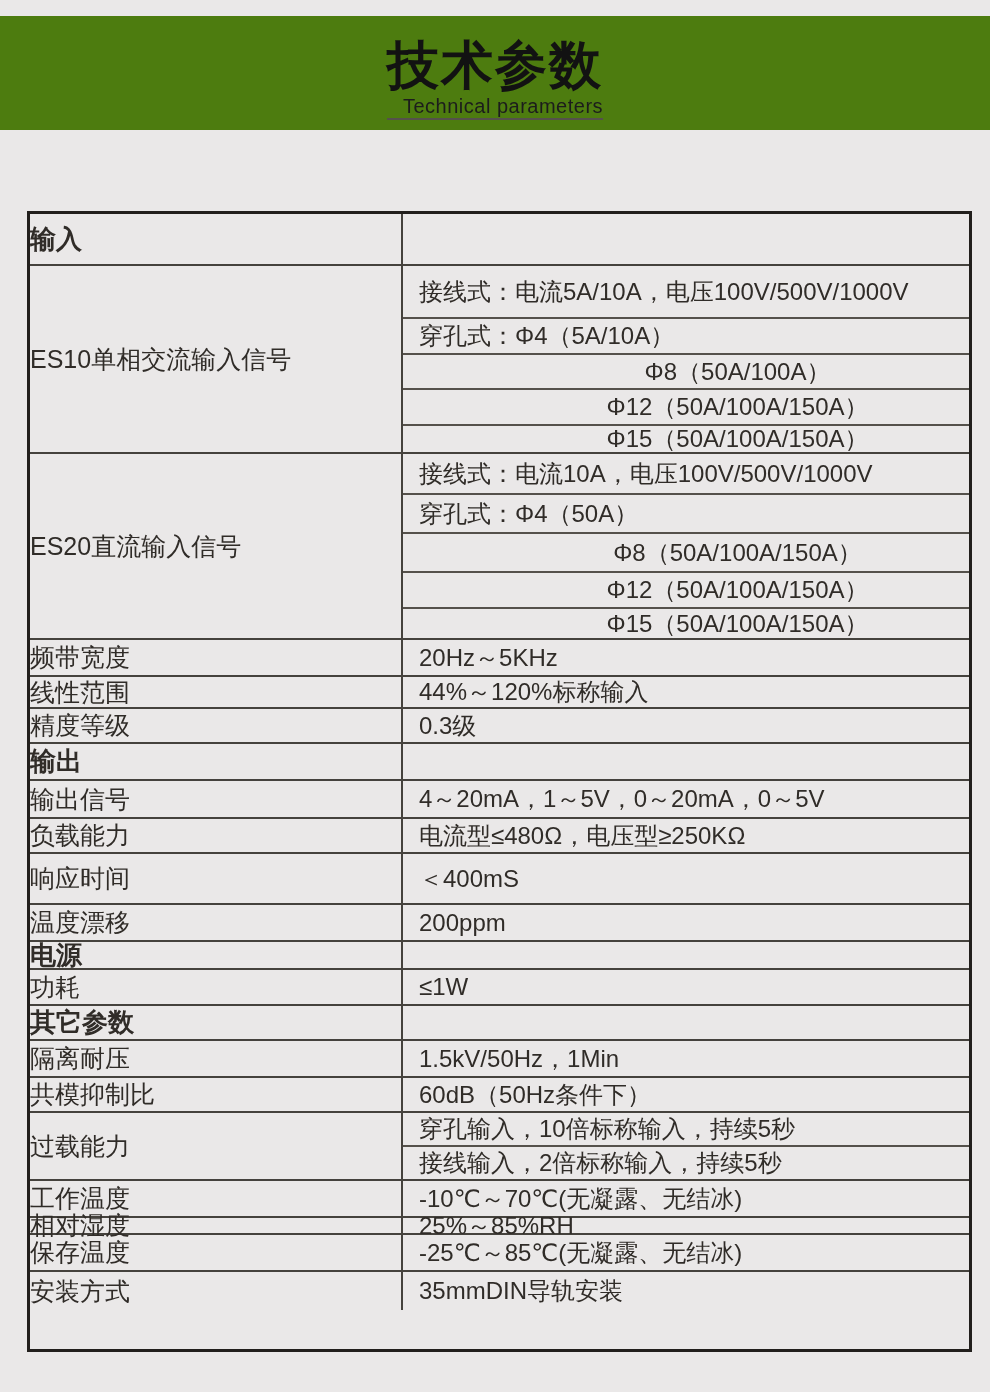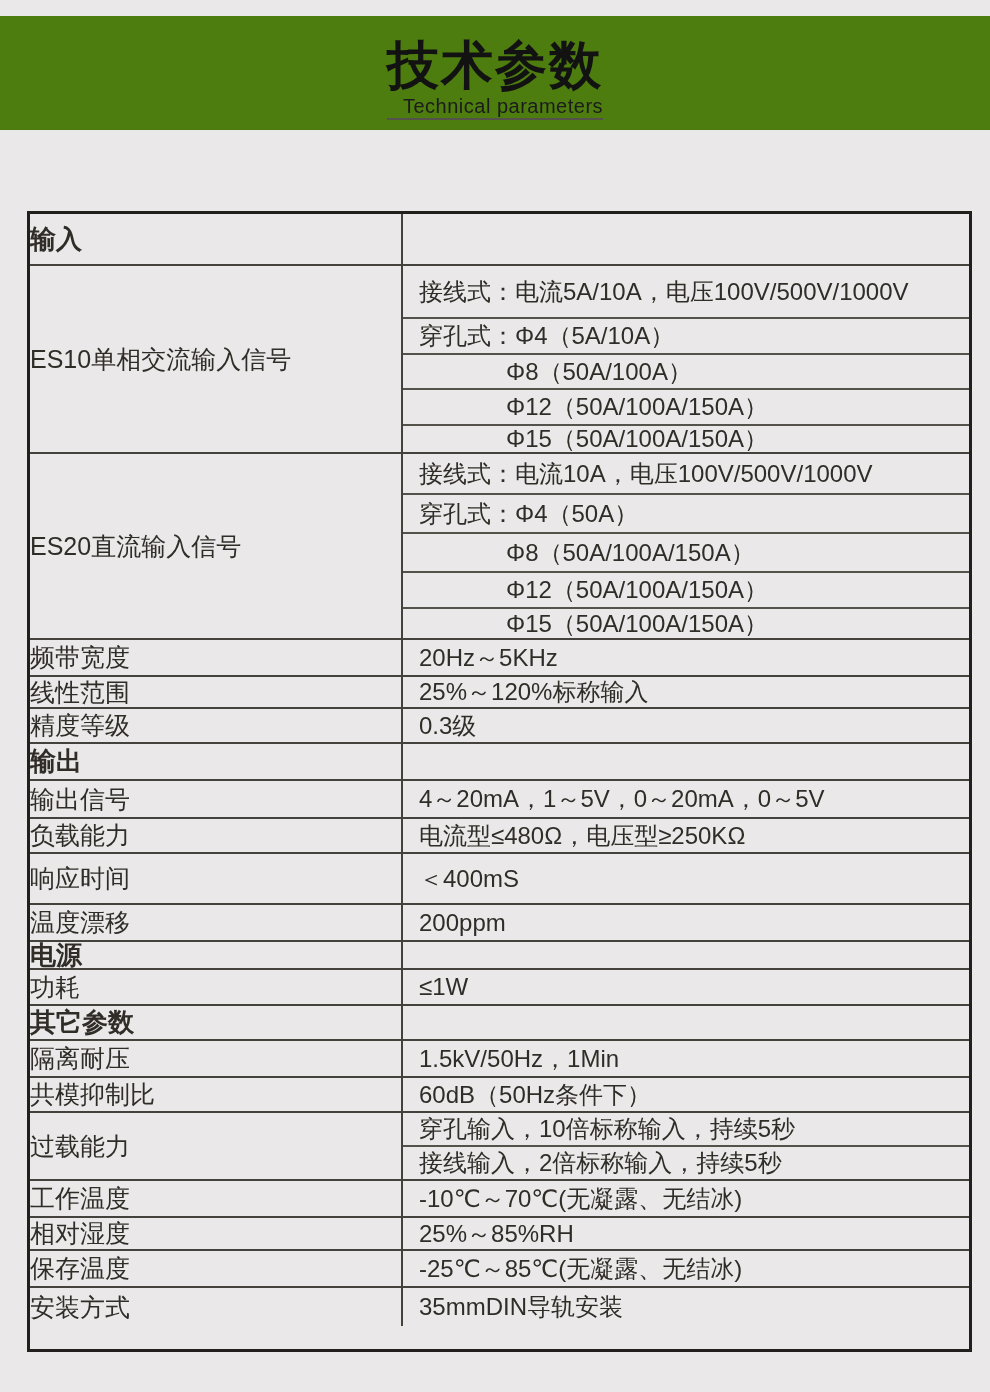--- a/index.html
+++ b/index.html
@@ -48,21 +48,21 @@
     padding-left:16px;
     font-size:24px;
   }
   .rstack { flex:1 1 auto; display:flex; flex-direction:column; }
   .sub {
     display:flex; align-items:center;
     padding-left:16px; font-size:24px;
     border-bottom:2px solid #55514b;
   }
   .sub.lastsub { border-bottom:none; }
-  .sub.indent { padding-left:103px; }
+  .sub.indent { padding-left:103px;justify-content:center; }
   span[data-bind] { white-space:nowrap; }
 </style>
 </head>
 <body>
 
 <div class="banner">
   <h1 data-bind="header.title">技术参数</h1>
   <div class="sub" data-bind="header.subtitle">Technical parameters</div>
 </div>
 
@@ -127,21 +127,21 @@
       </div>
     <div class="cell-r">
         <span data-bind="table.rows.3.value">20Hz～5KHz</span>
       </div>
   </div>
   <div class="row" style="height:32px">
     <div class="cell-l">
         <span data-bind="table.rows.4.label">线性范围</span>
       </div>
     <div class="cell-r">
-        <span data-bind="table.rows.4.value">25%～120%标称输入</span>
+        <span data-bind="table.rows.4.value">44%～120%标称输入</span>
       </div>
   </div>
   <div class="row" style="height:35px">
     <div class="cell-l">
         <span data-bind="table.rows.5.label">精度等级</span>
       </div>
     <div class="cell-r">
         <span data-bind="table.rows.5.value">0.3级</span>
       </div>
   </div>
@@ -238,21 +238,21 @@
   </div>
 
   <div class="row" style="height:37px">
     <div class="cell-l">
         <span data-bind="table.rows.18.label">工作温度</span>
       </div>
     <div class="cell-r">
         <span data-bind="table.rows.18.value">-10℃～70℃(无凝露、无结冰)</span>
       </div>
   </div>
-  <div class="row" style="height:33px">
+  <div class="row" style="height:17px">
     <div class="cell-l">
         <span data-bind="table.rows.19.label">相对湿度</span>
       </div>
     <div class="cell-r">
         <span data-bind="table.rows.19.value">25%～85%RH</span>
       </div>
   </div>
   <div class="row" style="height:37px">
     <div class="cell-l">
         <span data-bind="table.rows.20.label">保存温度</span>

